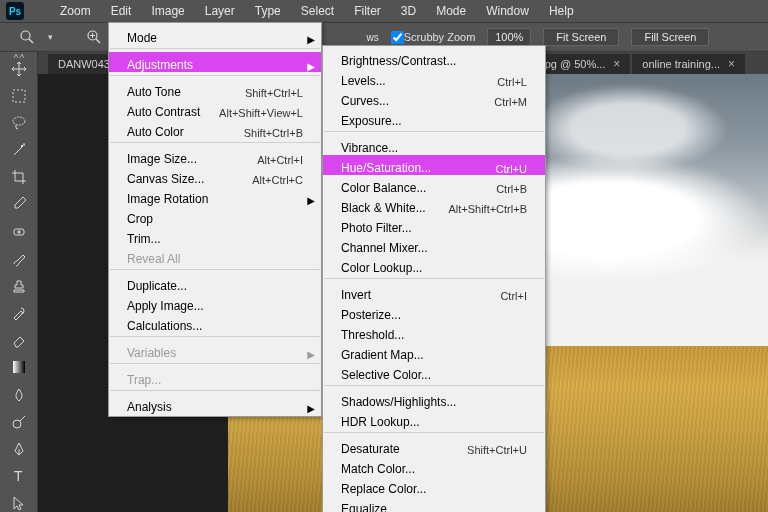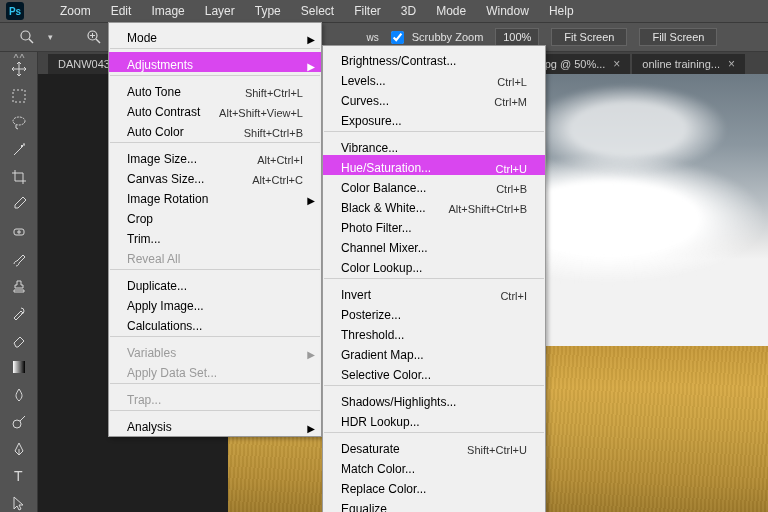--- a/index.html
+++ b/index.html
@@ -7,21 +7,21 @@
 
 
 .menubar { position: absolute; top: 0; left: 0; right: 0; height: 22px; background: #535353; display: flex; align-items: center; padding-left: 6px; }
 .ps-logo { width: 18px; height: 18px; border-radius: 3px; background: #001726; color: #31c5f0; font-size: 10px; font-weight: bold; display: flex; align-items: center; justify-content: center; margin-right: 26px; }
 .menubar-item { color: #e6e6e6; font-size: 12px; padding: 0 10px; height: 22px; display: flex; align-items: center; cursor: default; }
 .menubar-item.expanded { background: #535353; }
 
 
 .optionsbar { position: absolute; top: 22px; left: 0; right: 0; height: 30px; background: #535353; border-top: 1px solid #3a3a3a; border-bottom: 1px solid #3a3a3a; display: flex; align-items: center; padding-left: 18px; gap: 12px; }
 .opt-icon { width: 18px; height: 18px; display: inline-flex; align-items: center; justify-content: center; }
-.chk { display: flex; align-items: center; gap: 8px; color: #e0e0e0; font-size: 11px; }
+.chk { display: flex; align-items: center; gap: 0; color: #e0e0e0; font-size: 11px; }
 .chk input { accent-color: #0a84ff; }
 .opt-input { background: #454545; border: 1px solid #646464; color: #e6e6e6; font-size: 11px; padding: 2px 6px; width: 44px; text-align: center; }
 .opt-btn { background: #454545; border: 1px solid #646464; color: #e6e6e6; font-size: 11px; padding: 2px 12px; cursor: pointer; }
 
 
 .tabstrip { position: absolute; top: 52px; left: 38px; right: 0; height: 22px; background: #434343; display: flex; align-items: flex-end; padding-left: 10px; gap: 2px; }
 .doc-tab { padding: 3px 10px; background: #2b2b2b; color: #cfcfcf; font-size: 11px; display: flex; align-items: center; gap: 8px; }
 .doc-tab .tab-close { font-size: 12px; color: #b0b0b0; }
 
 
@@ -286,23 +286,20 @@
       <span>Apply Image...</span>
     </div>
     <div class="menu-row">
       <span>Calculations...</span>
     </div>
     <div class="menu-sep"></div>
     <div class="menu-row disabled">
       <span>Variables</span>
       <span class="arrow">▶</span>
     </div>
-    <div class="menu-row disabled">
-      <span>Apply Data Set...</span>
-    </div>
     <div class="menu-sep"></div>
     <div class="menu-row disabled">
       <span>Trap...</span>
     </div>
     <div class="menu-sep"></div>
     <div class="menu-row">
       <span>Analysis</span>
       <span class="arrow">▶</span>
     </div>
   </div>

